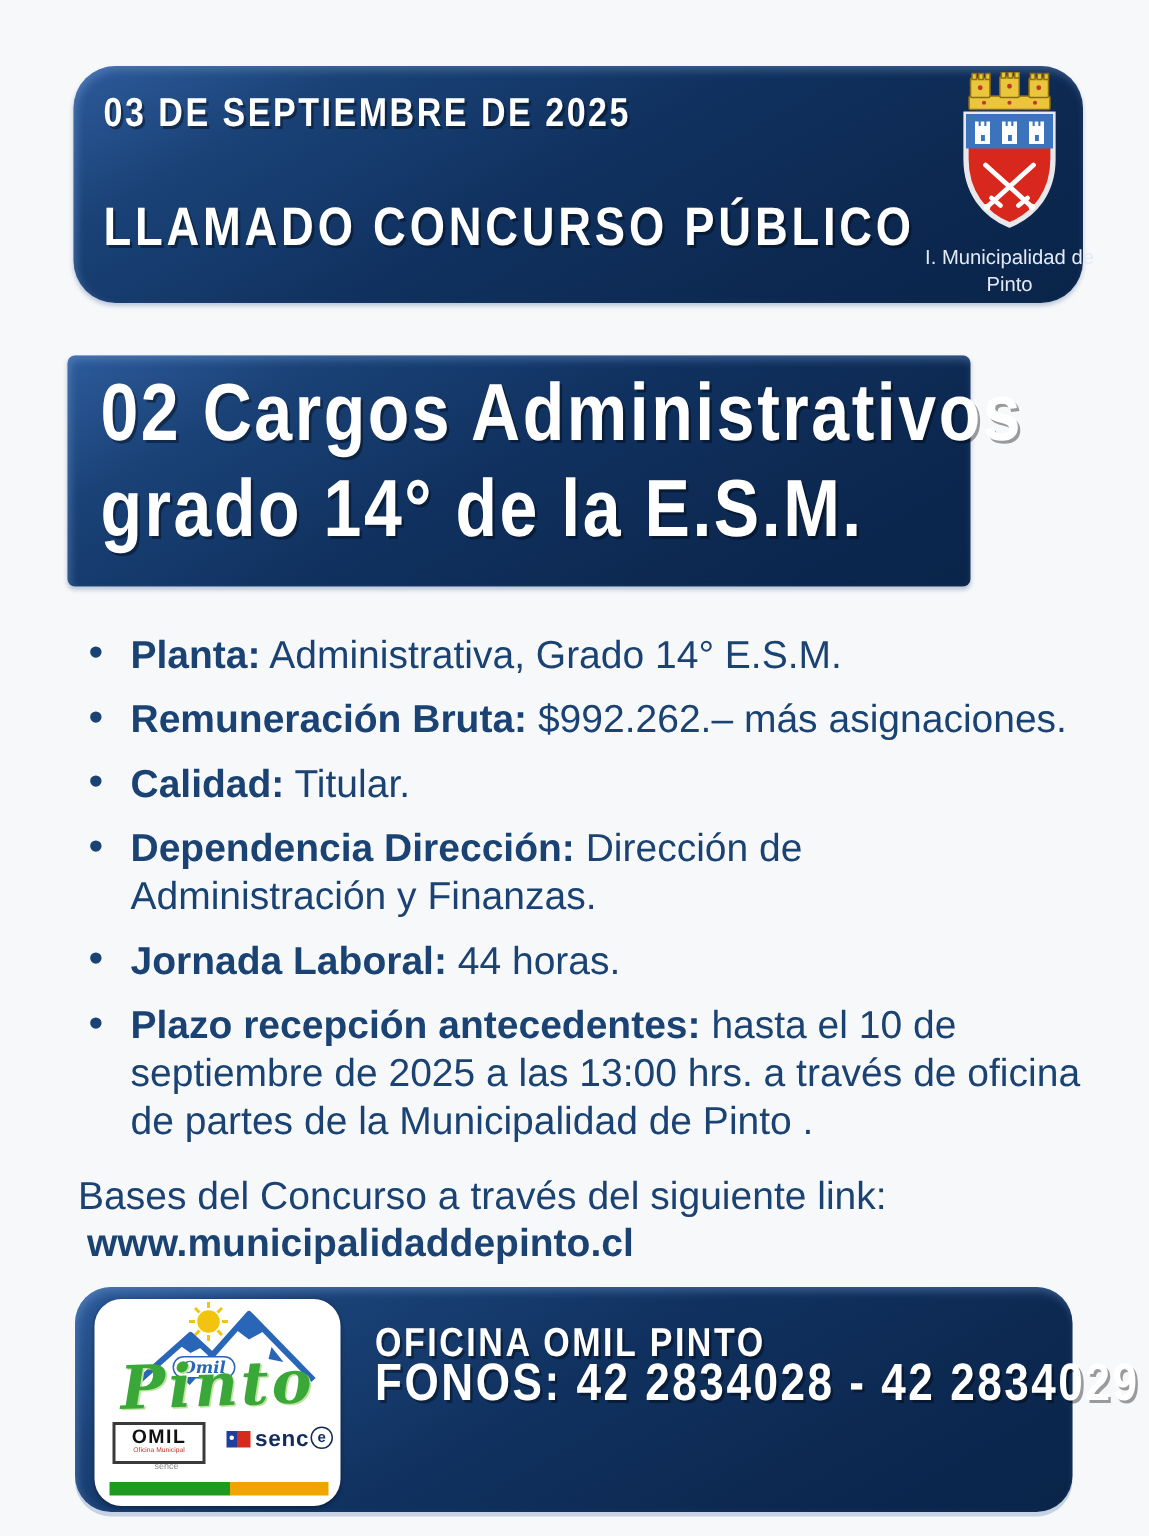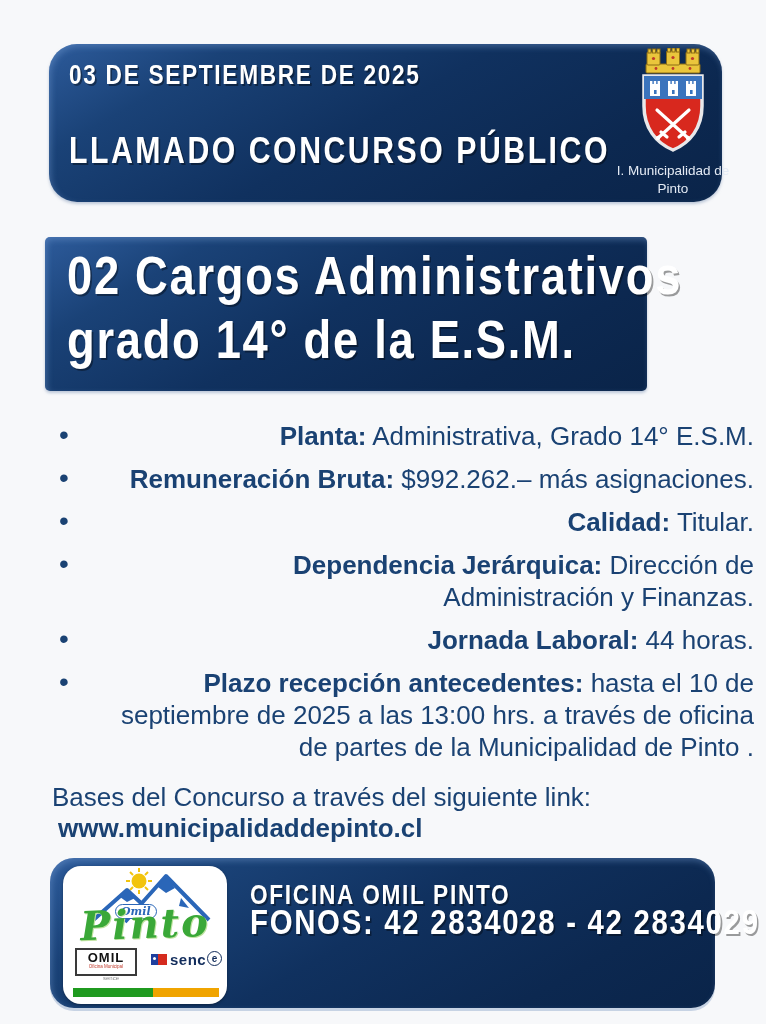--- a/index.html
+++ b/index.html
@@ -28,21 +28,21 @@
   
   #announce-box{left:45px;top:237px;width:602px;height:154px;border-radius:5px;padding:0;}
   .announce-line{position:absolute;left:22px;font-size:54px;letter-spacing:2px;line-height:64px;}
   #announce-line1{top:6px;}
   #announce-line2{top:70px;}
   
   #details-list{
     position:absolute;left:54px;top:420px;width:700px;margin:0;padding:0;list-style:none;
     color:#1a4273;font-size:26px;line-height:32px;
   }
-  #details-list li{position:relative;padding-left:33px;margin-bottom:11px;text-align:right;}
+  #details-list li{position:relative;padding-left:33px;margin-bottom:11px;}
   #details-list li::before{
     content:"•";position:absolute;left:5px;top:-1px;font-size:28px;color:#1a4273;
   }
   .item-label{font-weight:bold;}
   .item-text{white-space:pre-line;}
   
   #bases{position:absolute;left:52px;top:782px;color:#1a4273;font-size:26px;line-height:31px;}
   #bases-url{font-weight:bold;margin-left:6px;}
   
   #footer-box{left:50px;top:858px;width:665px;height:150px;border-radius:24px;
@@ -192,21 +192,21 @@
   <li>
     <span class="item-label">Planta:</span><span class="item-text"> Administrativa, Grado 14° E.S.M.</span>
   </li>
   <li>
     <span class="item-label">Remuneración Bruta:</span><span class="item-text"> $992.262.– más asignaciones.</span>
   </li>
   <li>
     <span class="item-label">Calidad:</span><span class="item-text"> Titular.</span>
   </li>
   <li>
-    <span class="item-label">Dependencia Jerárquica:</span><span class="item-text"> Dirección de
+    <span class="item-label">Dependencia Dirección:</span><span class="item-text"> Dirección de
 Administración y Finanzas.</span>
   </li>
   <li>
     <span class="item-label">Jornada Laboral:</span><span class="item-text"> 44 horas.</span>
   </li>
   <li>
     <span class="item-label">Plazo recepción antecedentes:</span><span class="item-text"> hasta el 10 de
 septiembre de 2025 a las 13:00 hrs. a través de oficina
 de partes de la Municipalidad de Pinto .</span>
   </li>

